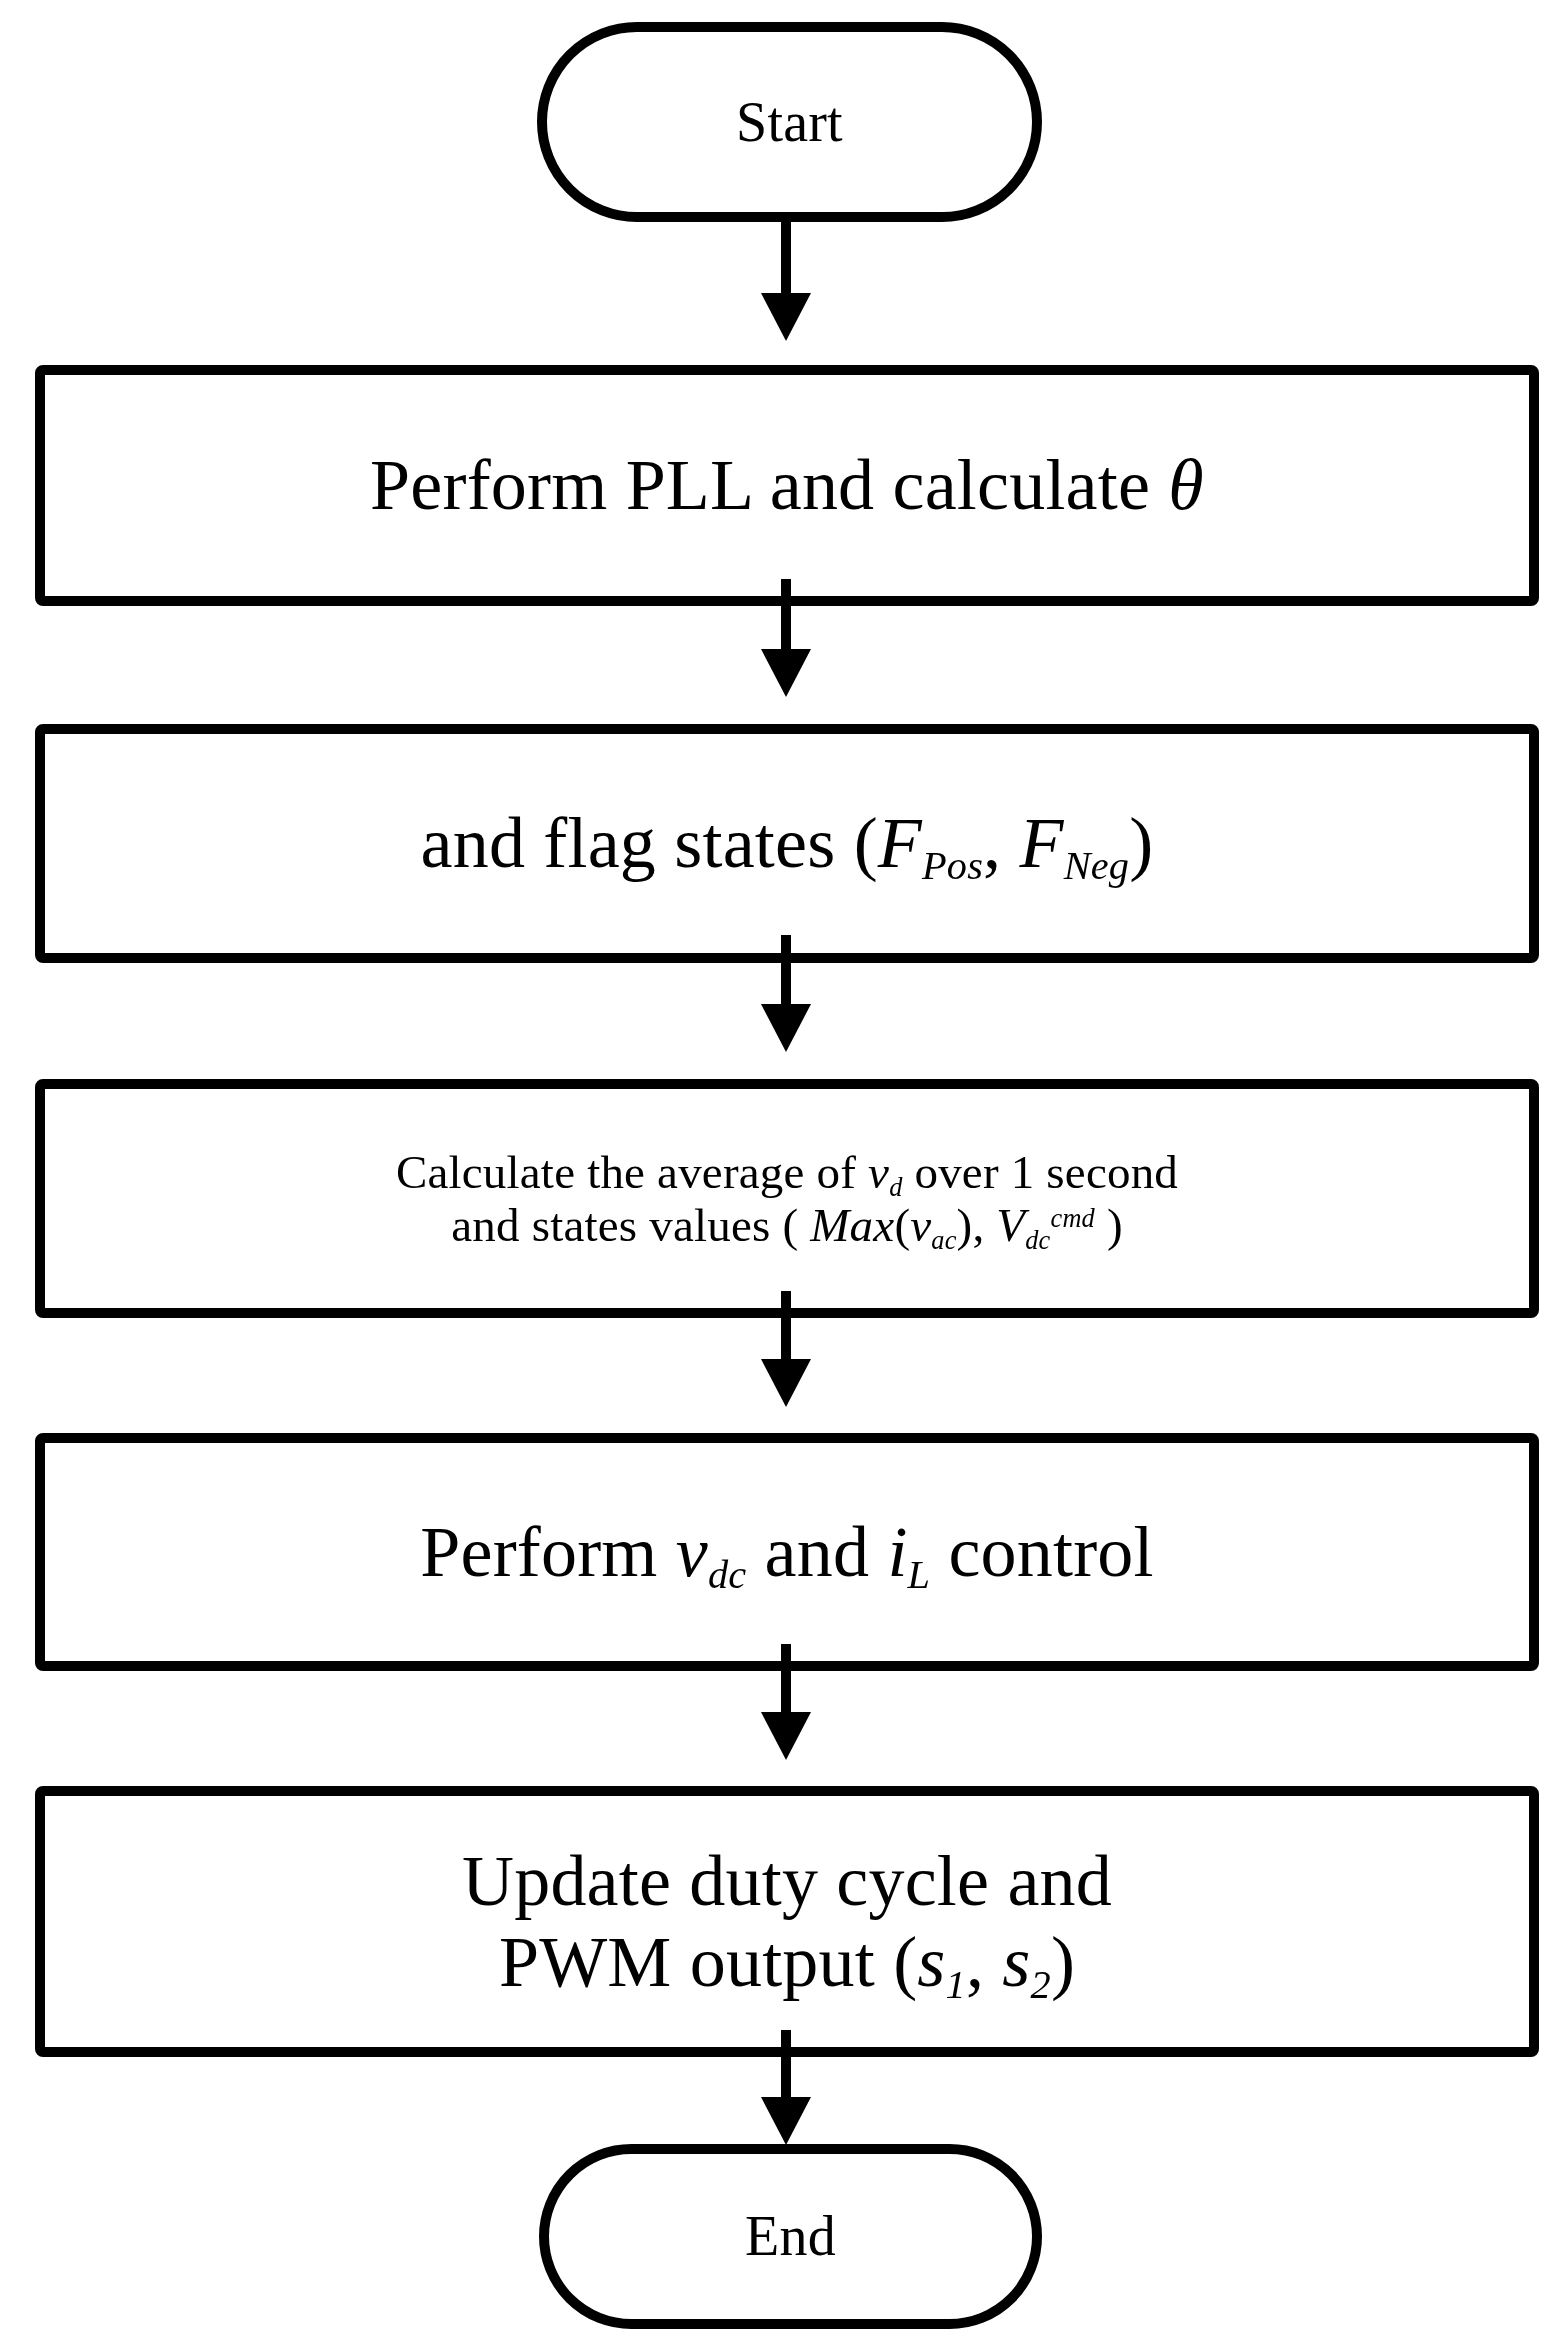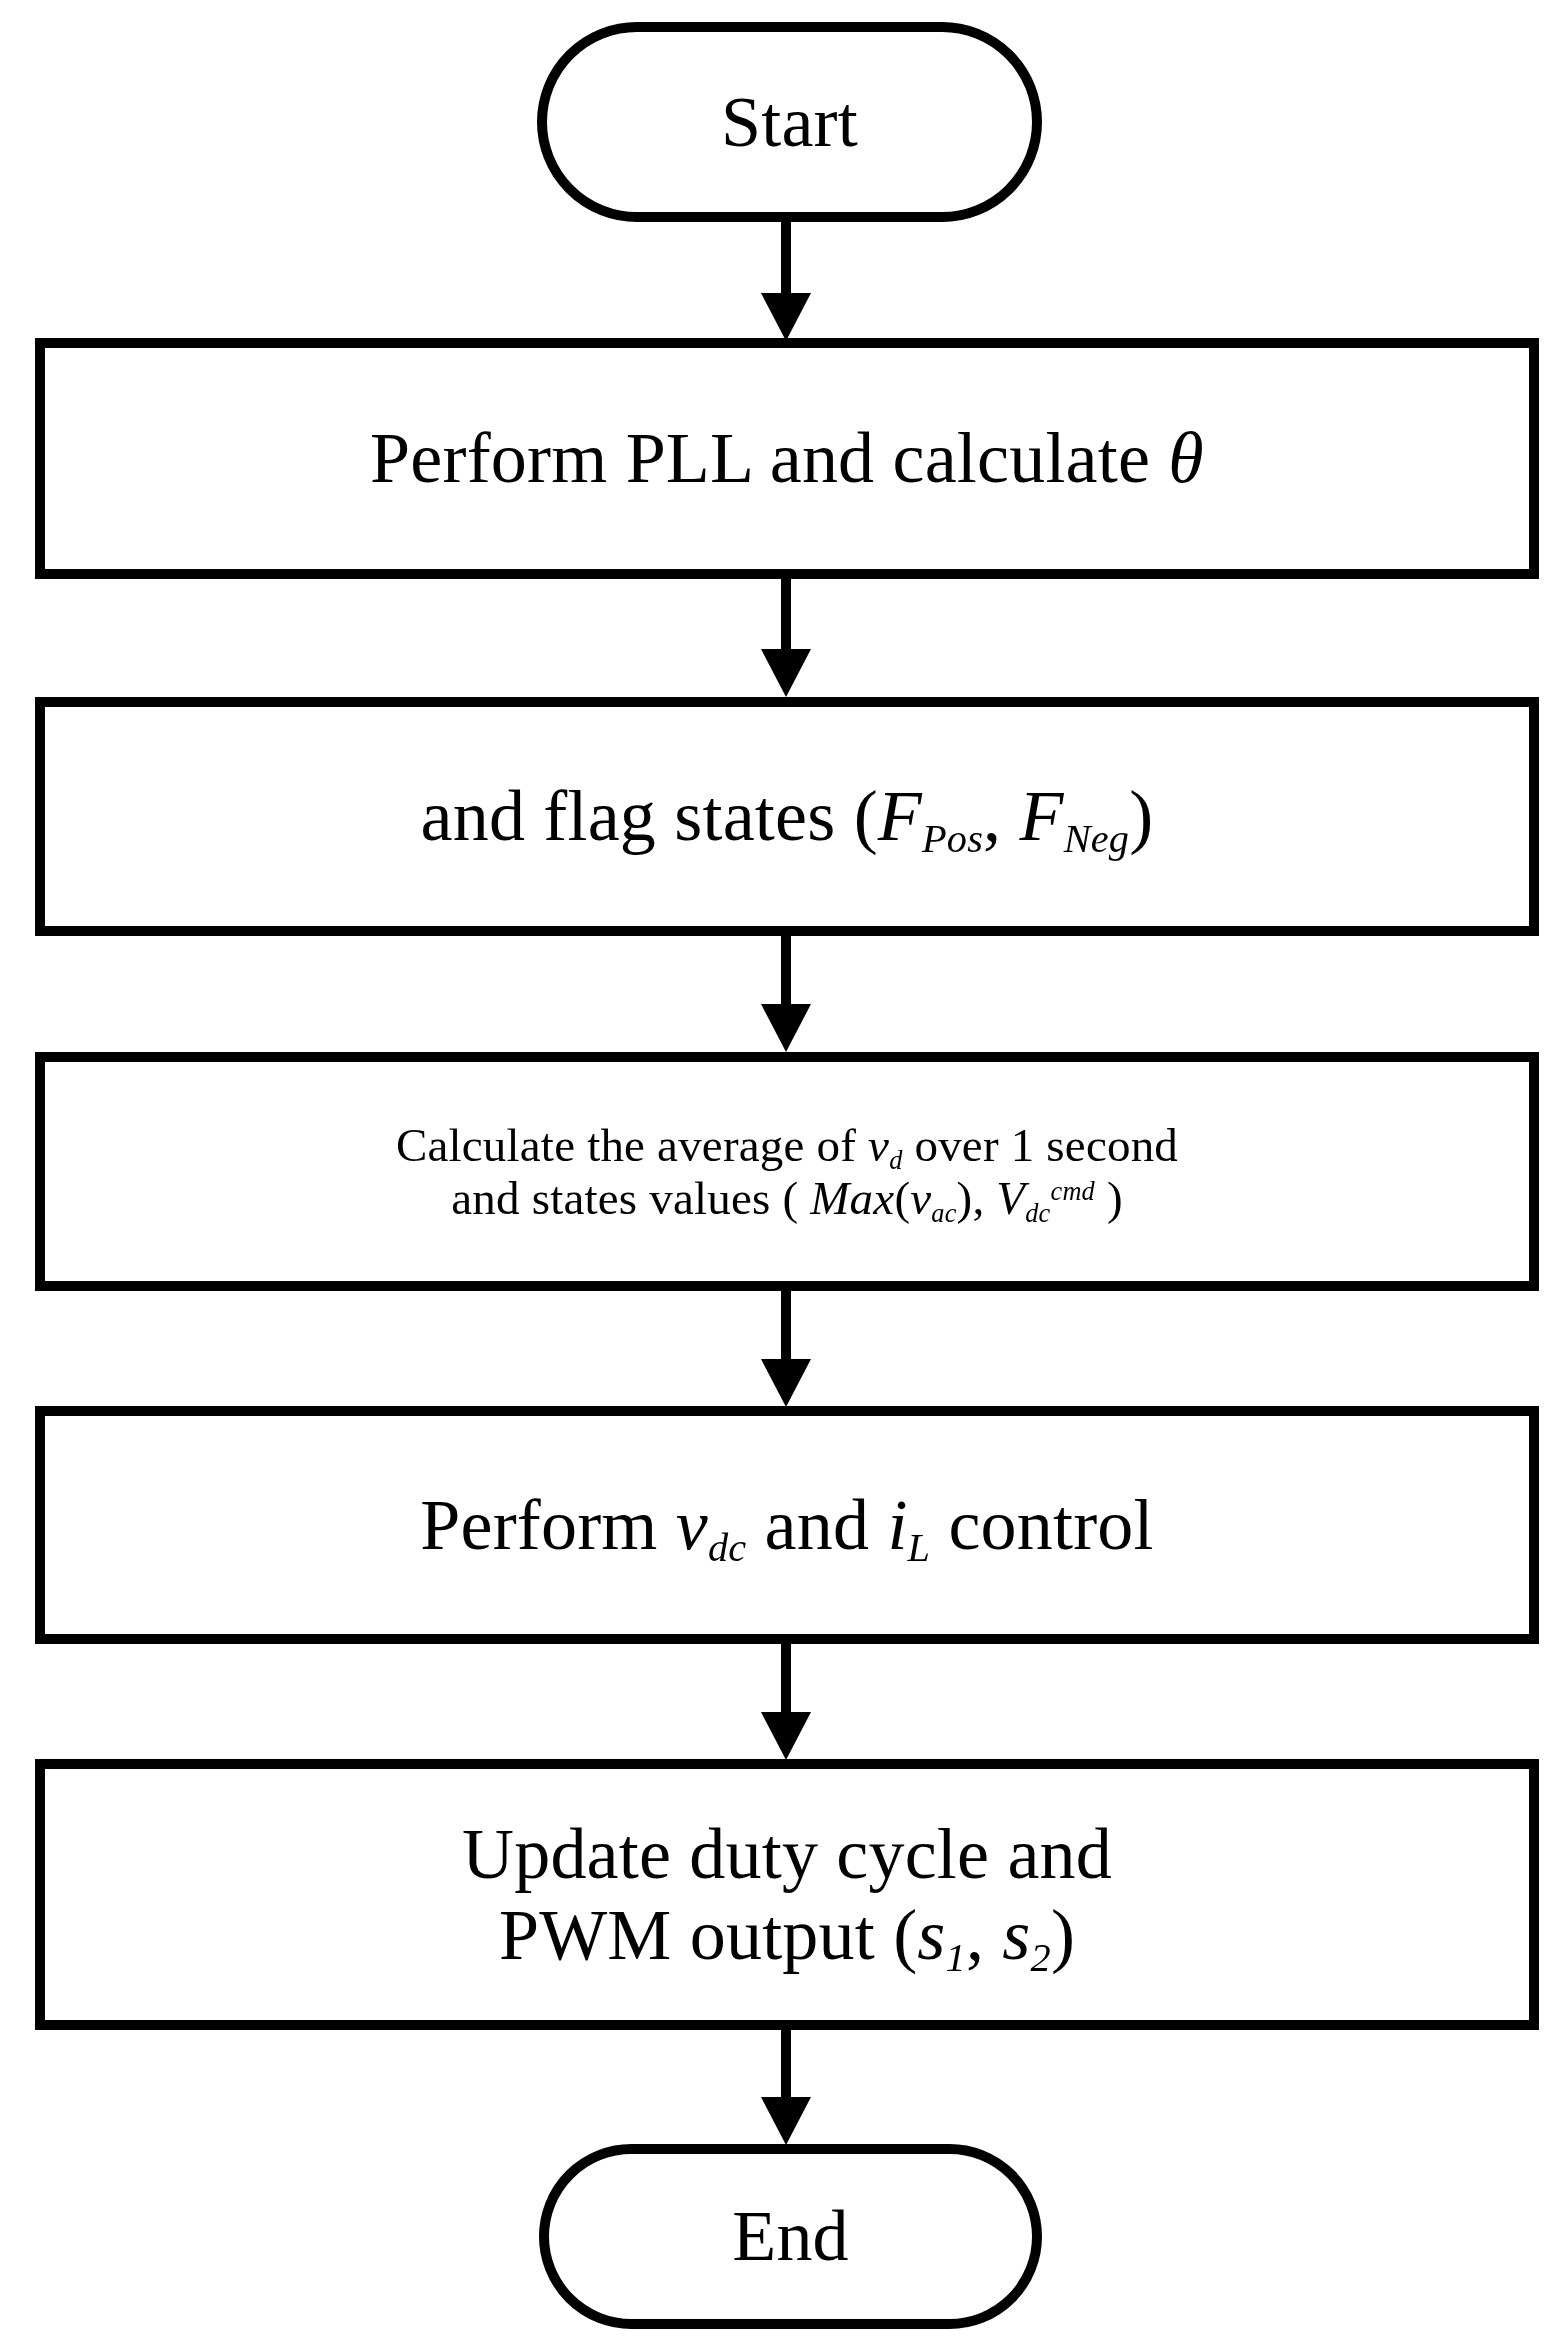--- a/index.html
+++ b/index.html
@@ -28,36 +28,37 @@
     border: 10px solid #000000;
     display: flex;
     align-items: center;
     justify-content: center;
     text-align: center;
   }
   .terminator {
     border-radius: 199px;
   }
   .process {
-    border-radius: 0;
+    border-radius: 8px;
+    margin-top: 27px;
   }
 
   .node-label {
     display: block;
     width: 100%;
     line-height: 1.12;
     letter-spacing: 0.2px;
     white-space: nowrap;
   }
   .line {
     display: block;
   }
 
   
-  .fs-term   { font-size: 72px; }
+  .fs-term   { font-size: 56px; }
   .fs-body   { font-size: 72px; }
   .fs-body-s { font-size: 47px; }
 
   
   .it { font-style: italic; }
   sub, sup {
     font-style: italic;
     font-size: 0.56em;
     line-height: 0;
   }

